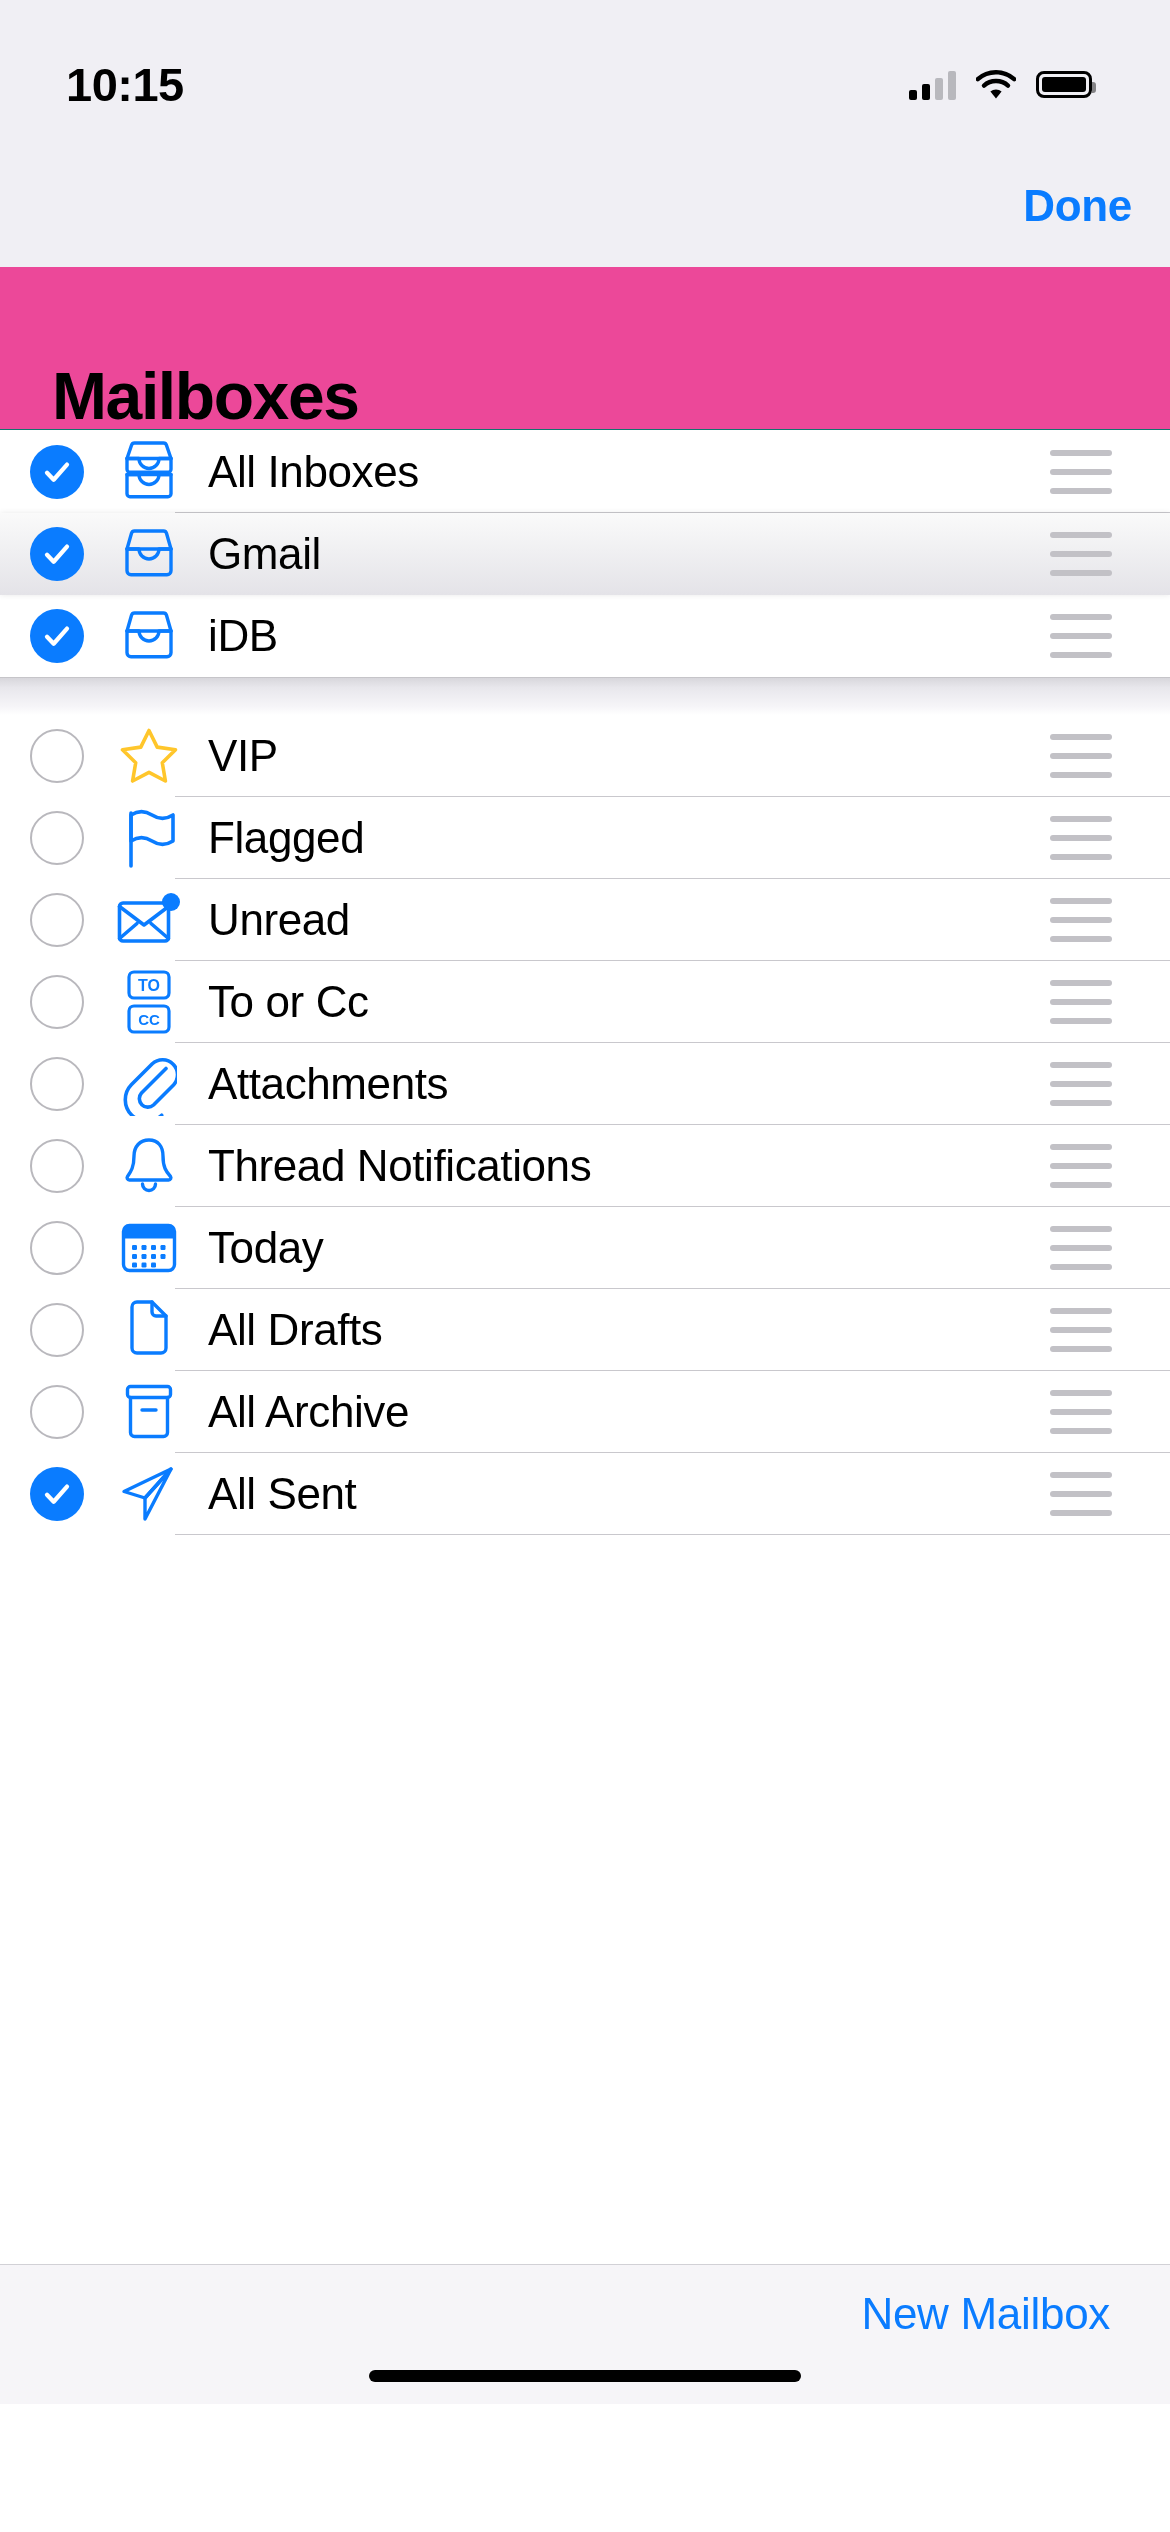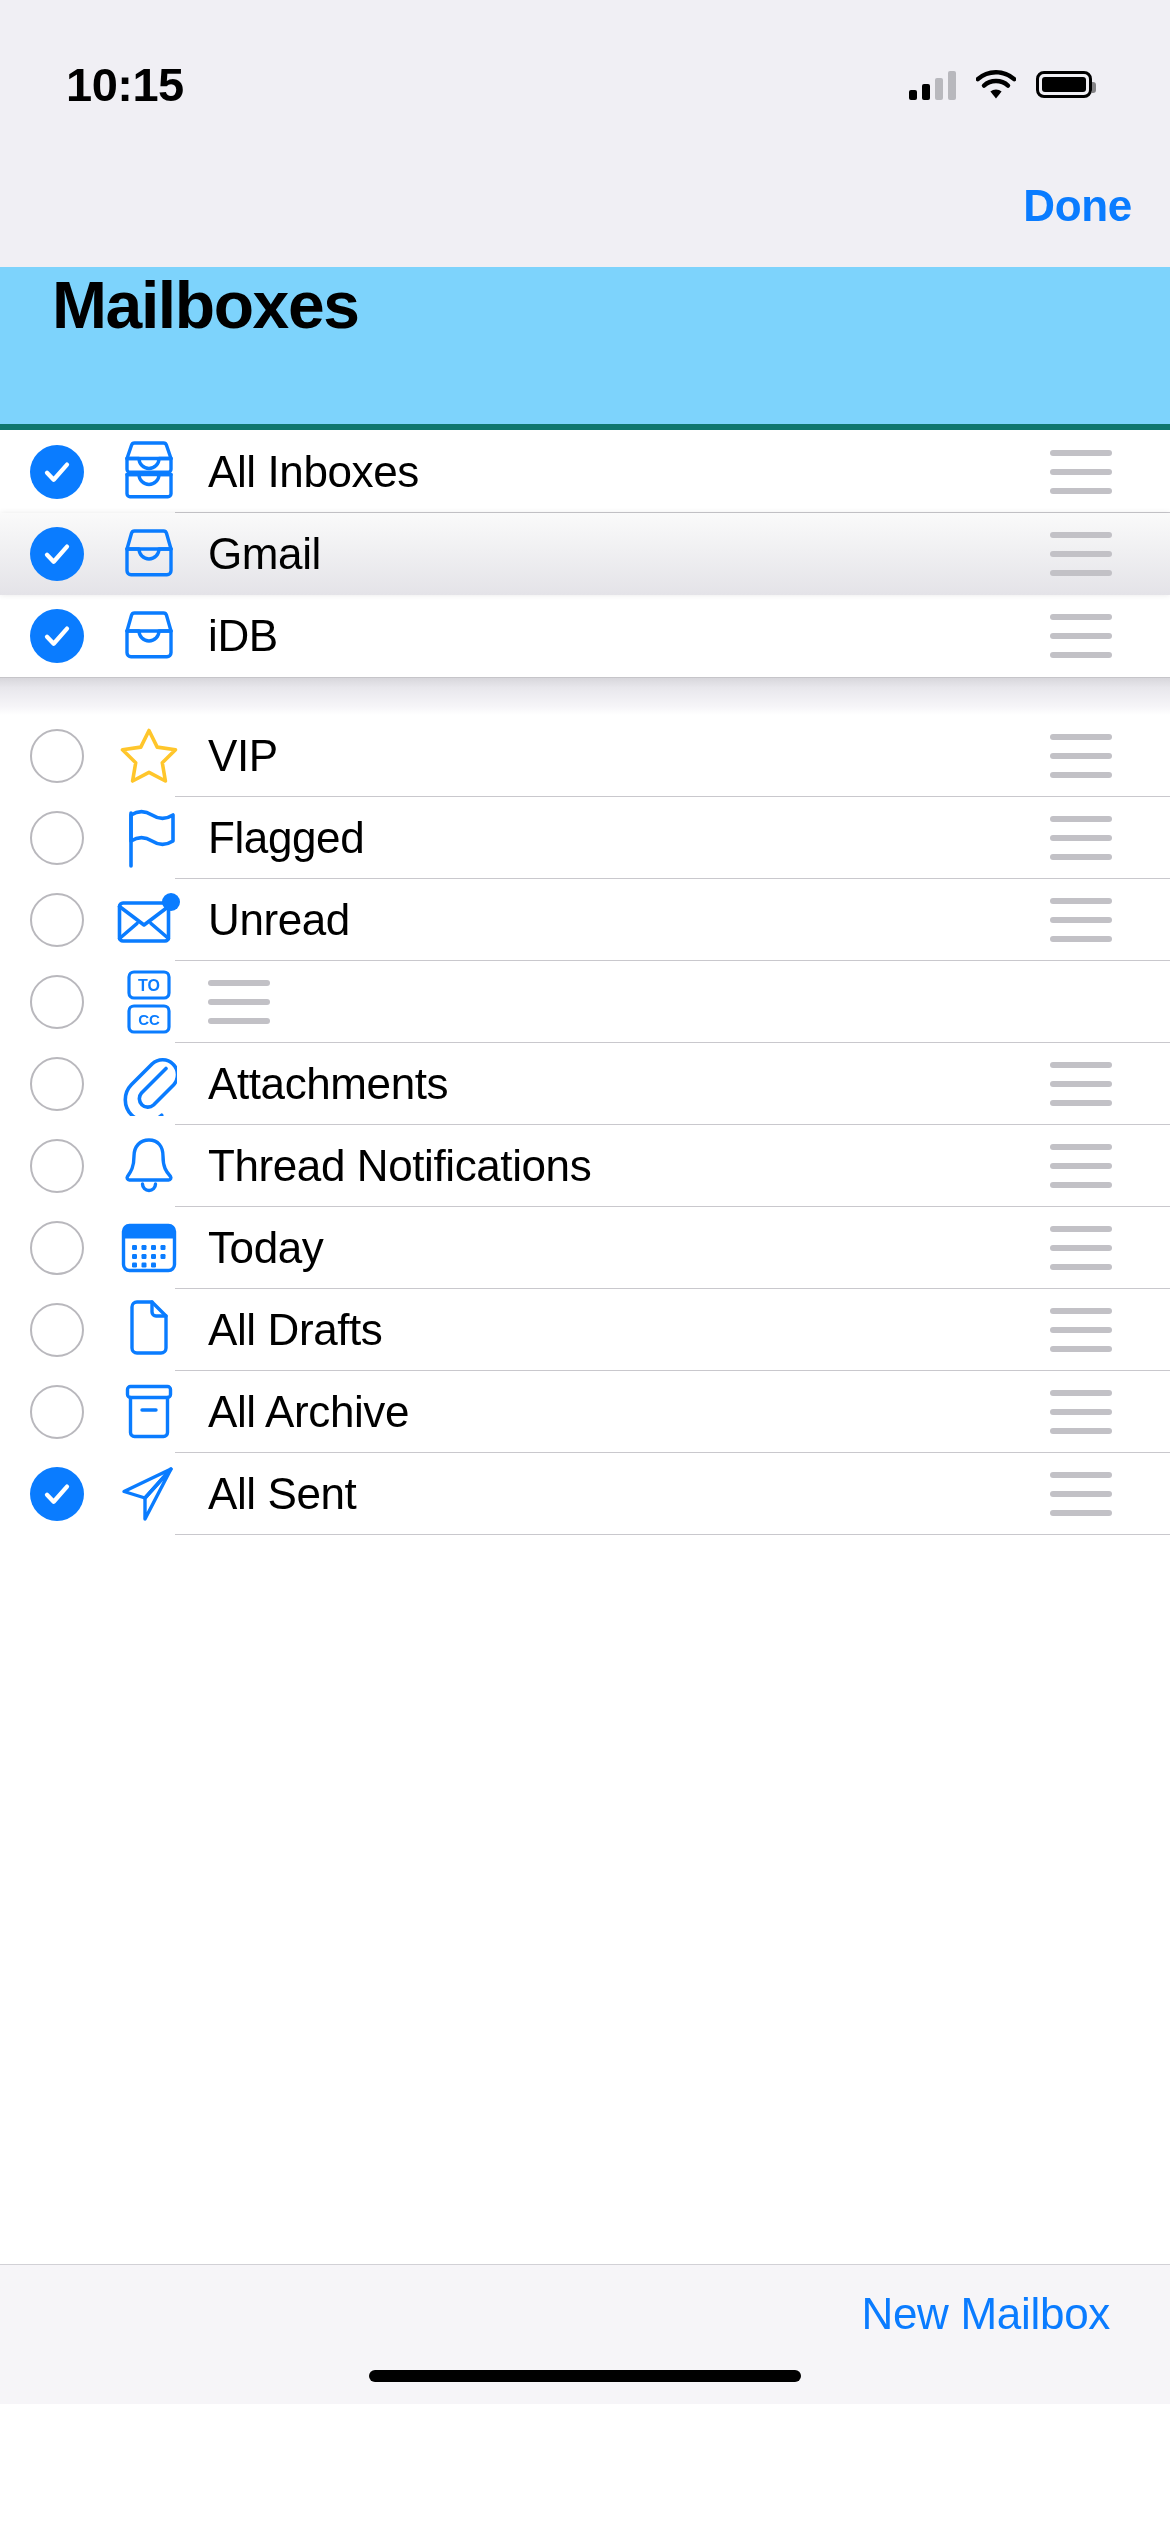--- a/index.html
+++ b/index.html
@@ -54,23 +54,23 @@
   }
   .done-btn {
     font-size:44px; color:#0a7cff; font-weight:700;
     letter-spacing:-0.3px; background:none; border:none; cursor:pointer;
     font-family:"Liberation Sans", sans-serif;
   }
 
   
   .largetitle-wrap {
     position:absolute; top:267px; left:0; right:0; height:163px;
-    background:#7dd3fc;
-    display:flex; align-items:flex-start; padding:0 52px;
-    border-bottom:6px solid #0f766e;
+    background:#ec4899;
+    display:flex; align-items:flex-end; padding:0 52px;
+    border-bottom:1px solid #0f766e;
   }
   .largetitle {
     font-size:66px; font-weight:700; color:#000;
     letter-spacing:-1.4px; line-height:1; margin-top:5px;
   }
 
   
   .list {
     position:absolute; top:431px; left:0; right:0; bottom:140px;
     background:#ffffff; overflow:hidden;
@@ -315,20 +315,21 @@
       <div class="row">
         <div class="sel off"></div>
         <div class="micon">
           <svg width="56" height="68" viewBox="0 0 56 68" fill="none" stroke="#0a7cff" stroke-width="3.2">
             <rect x="8" y="4" width="40" height="26" rx="5"></rect>
             <rect x="8" y="38" width="40" height="26" rx="5"></rect>
             <text x="28" y="23" font-family="Liberation Sans, sans-serif" font-size="16" font-weight="700" fill="#0a7cff" stroke="none" text-anchor="middle">TO</text>
             <text x="28" y="57" font-family="Liberation Sans, sans-serif" font-size="15" font-weight="700" fill="#0a7cff" stroke="none" text-anchor="middle">CC</text>
           </svg>
         </div>
+        <div class="rlabel">To or Cc</div>
         <div class="grip">
             <i></i>
             <i></i>
             <i></i>
           </div>
         <div class="separator"></div>
       </div>
 
       <div class="row">
         <div class="sel off"></div>

